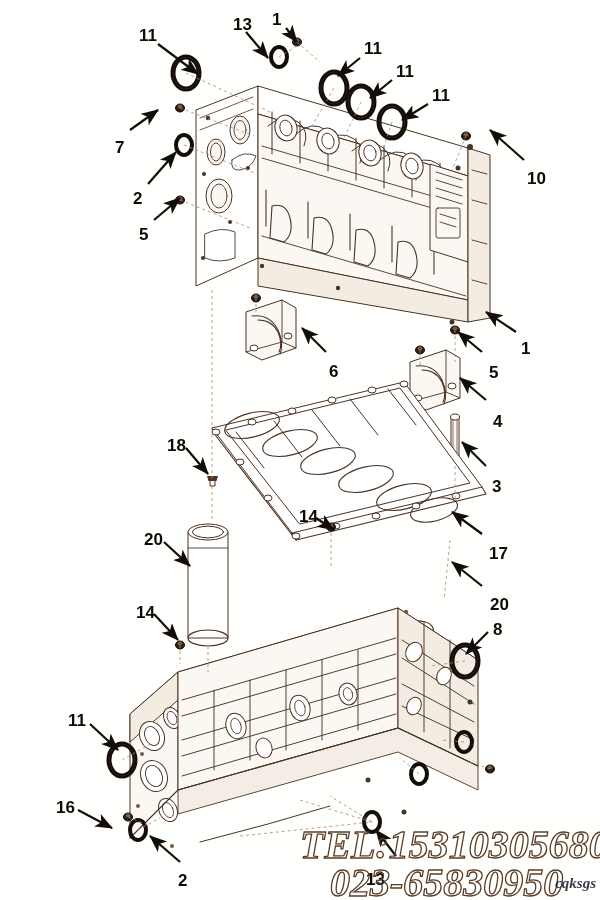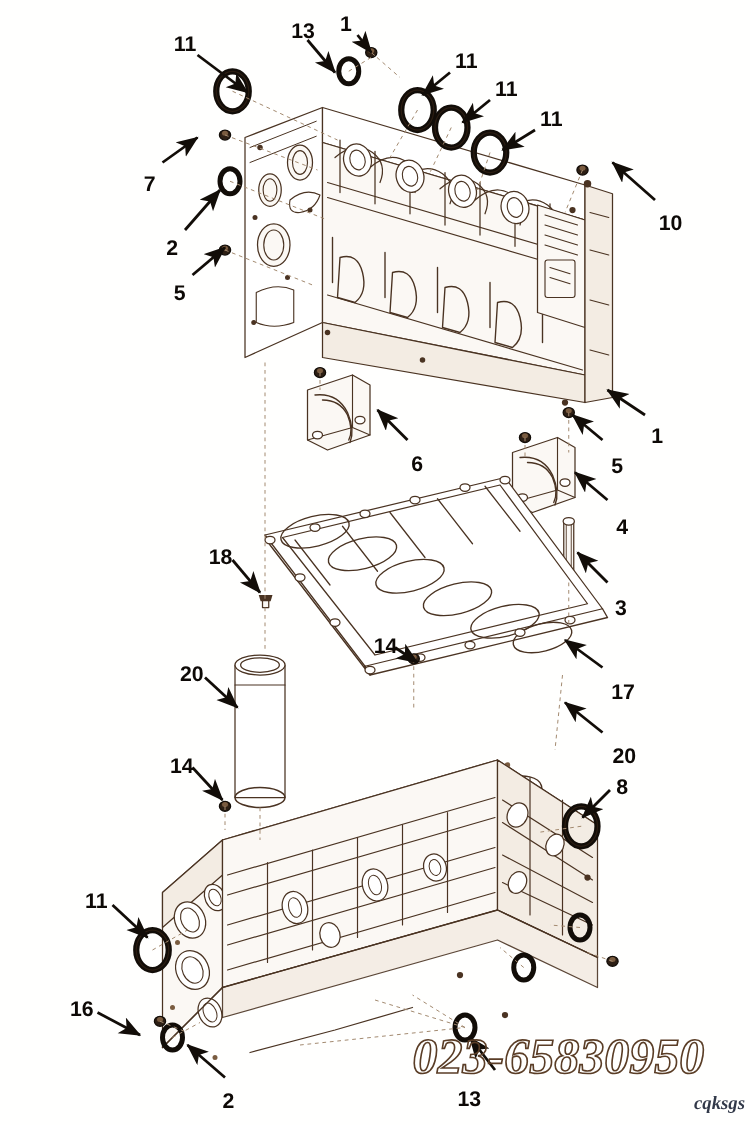--- a/index.html
+++ b/index.html
@@ -458,18 +458,19 @@
   <div class="callout" style="left:144px;top:531px">20</div>
   <div class="callout" style="left:136px;top:604px">14</div>
   <div class="callout" style="left:493px;top:621px">8</div>
   <div class="callout" style="left:68px;top:712px">11</div>
   <div class="callout" style="left:56px;top:799px">16</div>
   <div class="callout" style="left:178px;top:872px">2</div>
   <div class="callout" style="left:366px;top:871px">13</div>
 
 
   <div id="tel-block">
+    <div class="telline">TEL:15310305680</div>
     <div class="telline l2">023-65830950</div>
   </div>
 
   <div id="corner-mark">cqksgs</div>
 
 </div>
 
 </body></html>

